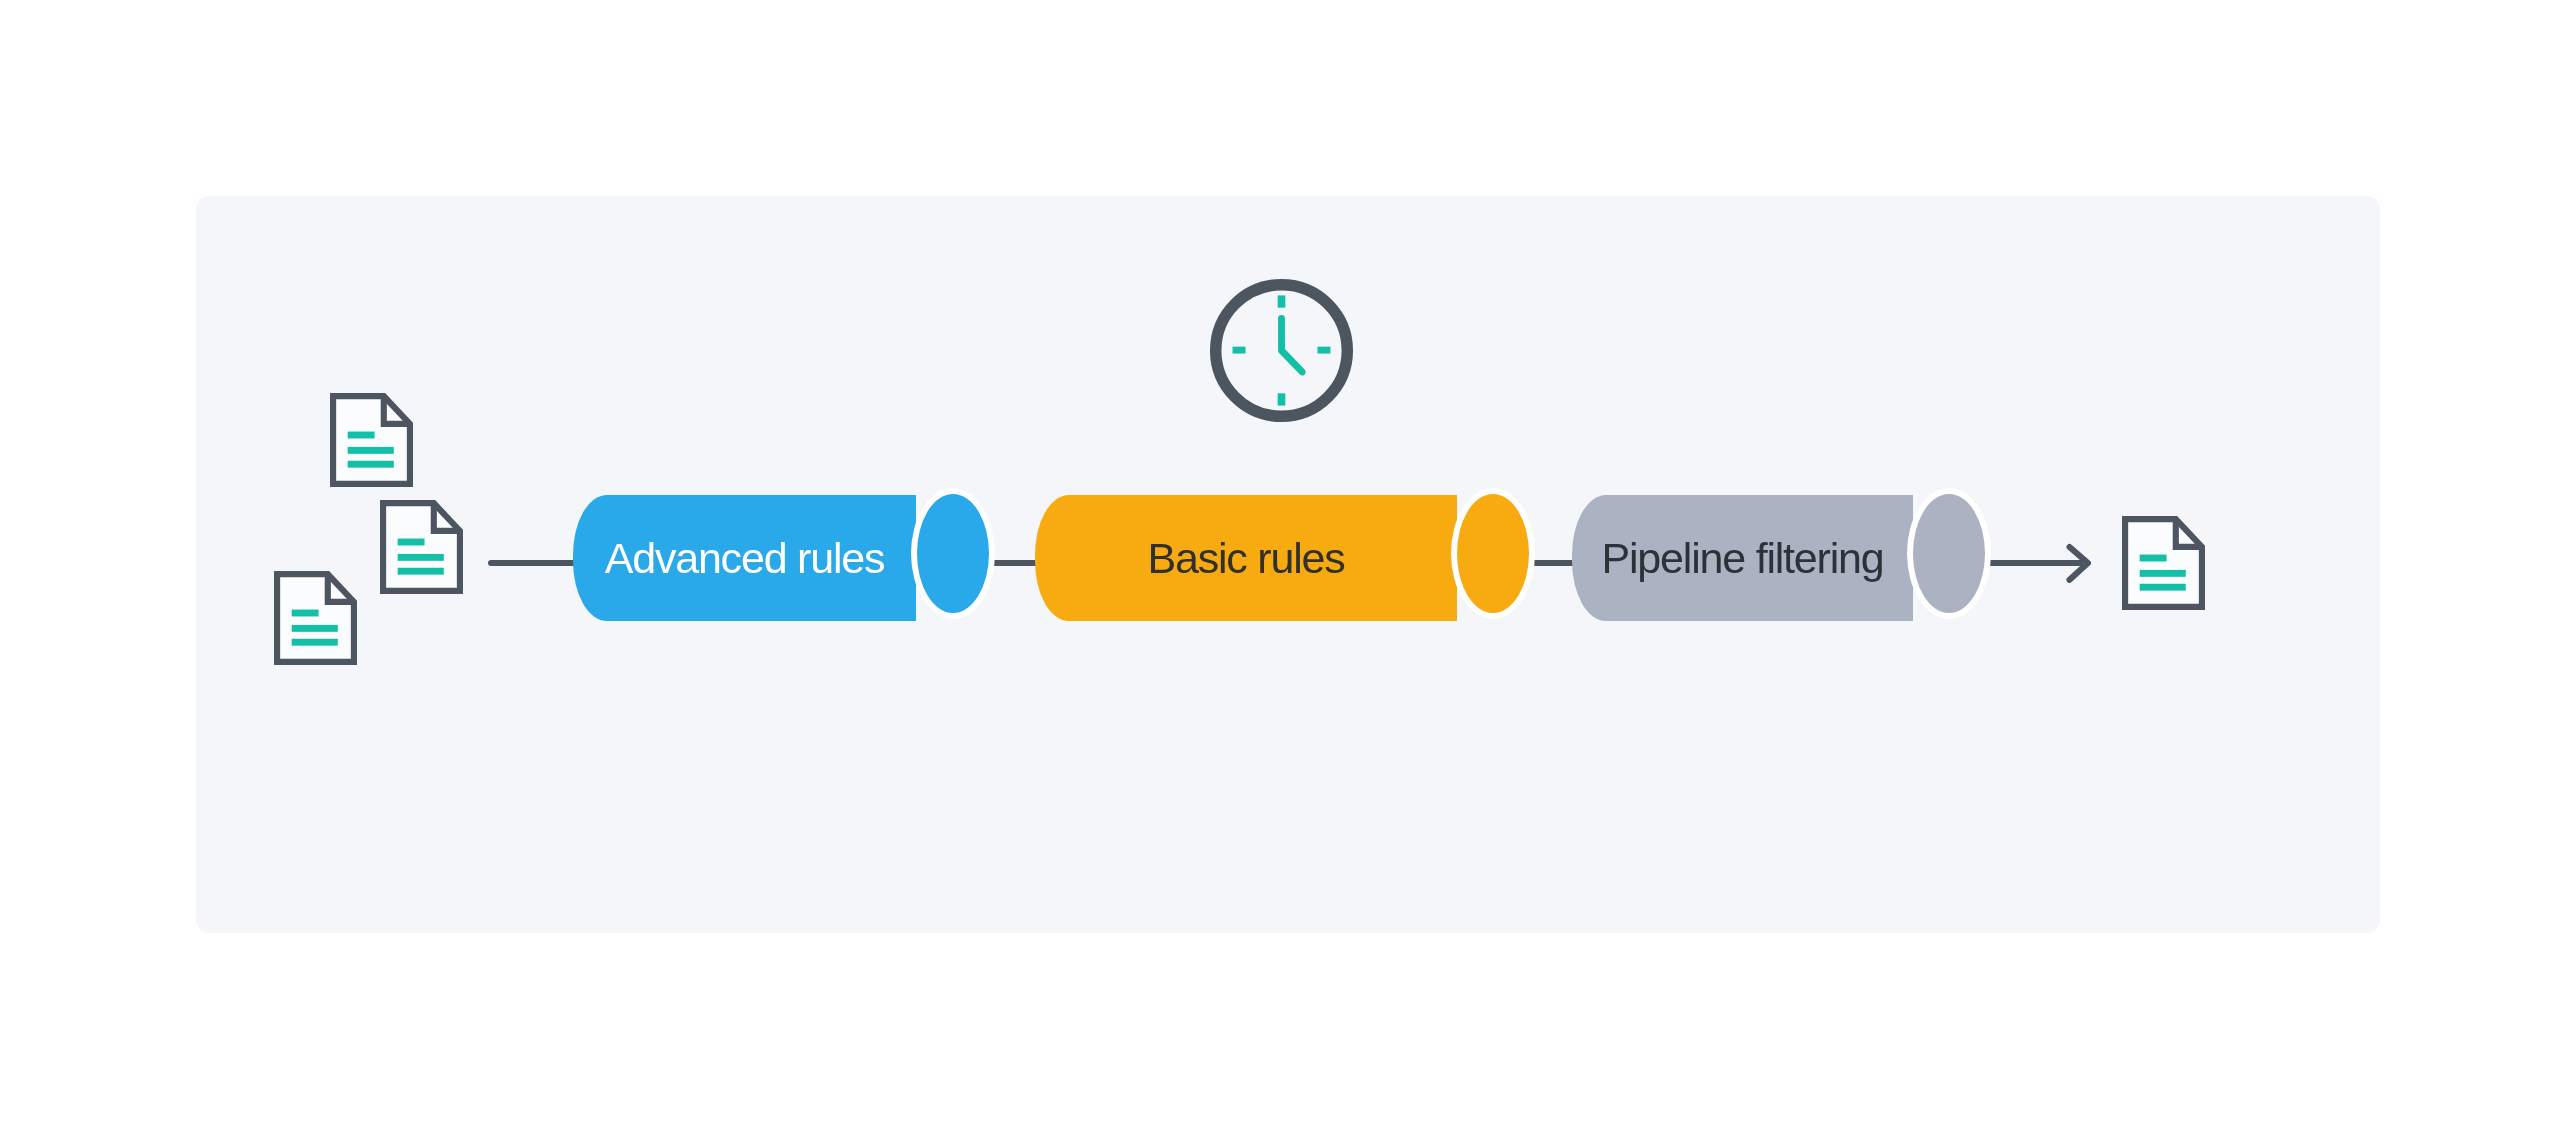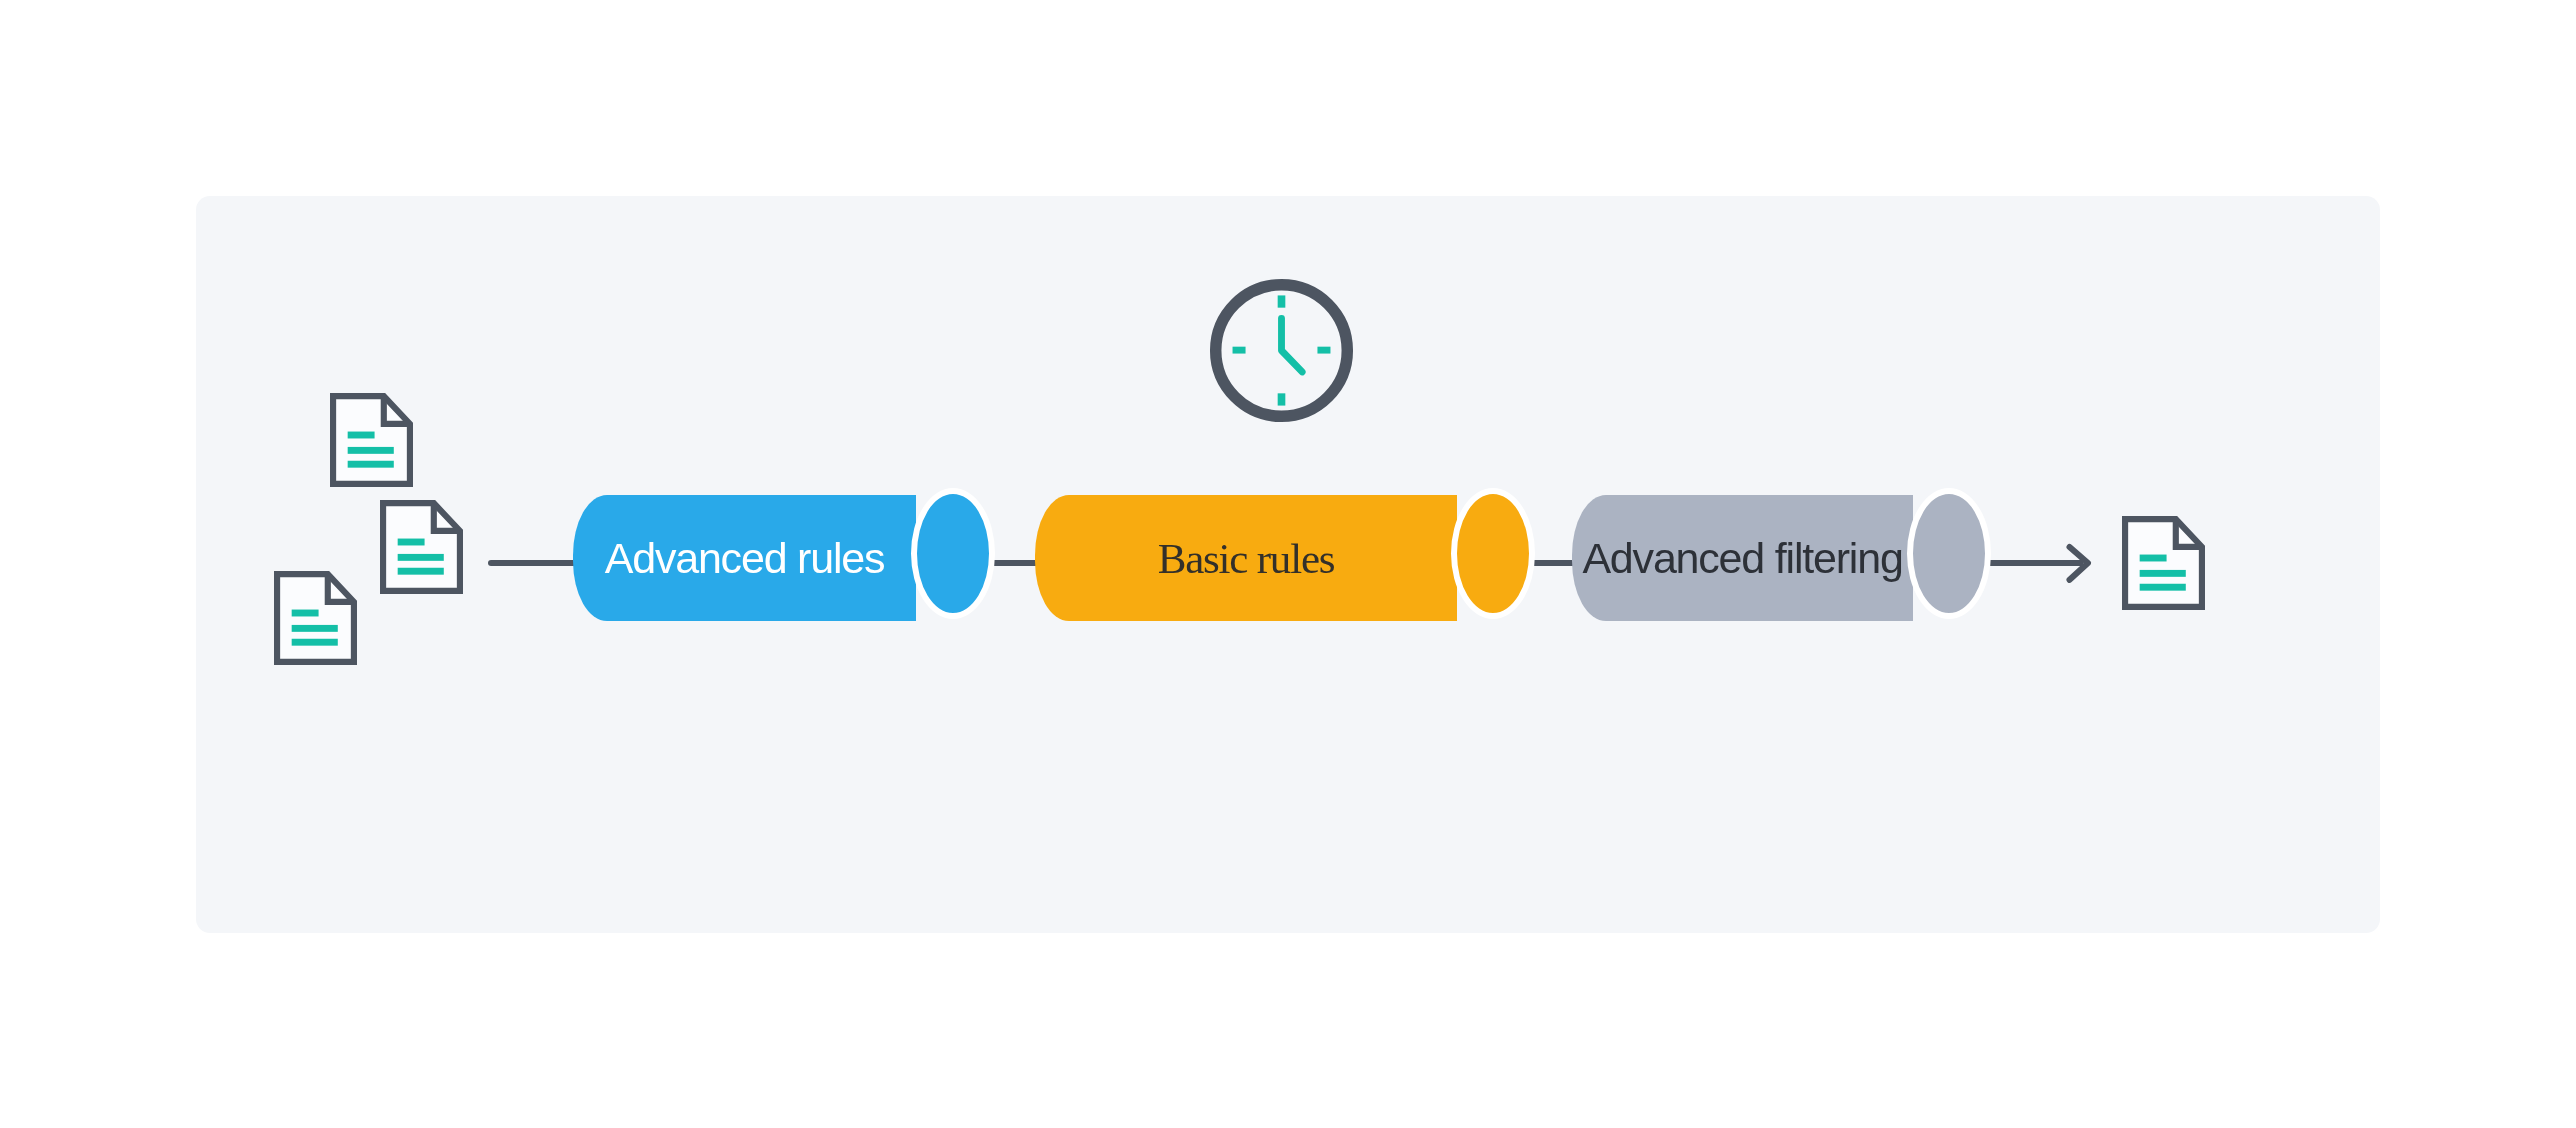--- a/index.html
+++ b/index.html
@@ -99,29 +99,29 @@
   </svg>
 
   <div>
     <div class="cyl-body body-advanced" style="background: rgb(41, 169, 233);">
       <span class="cyl-label" style="color: rgb(255, 255, 255);">Advanced rules</span>
     </div>
     <div class="cyl-cap cap-advanced" style="background: rgb(41, 169, 233);"></div>
   </div>
 
   <div>
-    <div class="cyl-body body-basic" style="background: rgb(248, 171, 16); font-family: Liberation Serif, serif;">
+    <div class="cyl-body body-basic" style="background: rgb(248, 171, 16);">
       <span class="cyl-label" style="color: rgb(51, 48, 42);">Basic rules</span>
     </div>
     <div class="cyl-cap cap-basic" style="background: rgb(248, 171, 16);"></div>
   </div>
 
   <div>
     <div class="cyl-body body-pipeline" style="background: rgb(171, 179, 194);">
-      <span class="cyl-label" style="color: rgb(45, 49, 56);">Advanced filtering</span>
+      <span class="cyl-label" style="color: rgb(45, 49, 56);">Pipeline filtering</span>
     </div>
     <div class="cyl-cap cap-pipeline" style="background: rgb(171, 179, 194);"></div>
   </div>
 
   <svg class="icon doc-out" width="83" height="94" viewBox="0 0 108 122">
     <path class="doc-page" d="M4 4 H70 L104 40 V118 H4 Z"></path>
     <path class="doc-fold" d="M70 4 V40 H104"></path>
     <rect class="doc-line" x="23" y="50" width="35" height="9"></rect>
     <rect class="doc-line" x="23" y="70" width="60" height="9"></rect>
     <rect class="doc-line" x="23" y="88" width="60" height="9"></rect>

